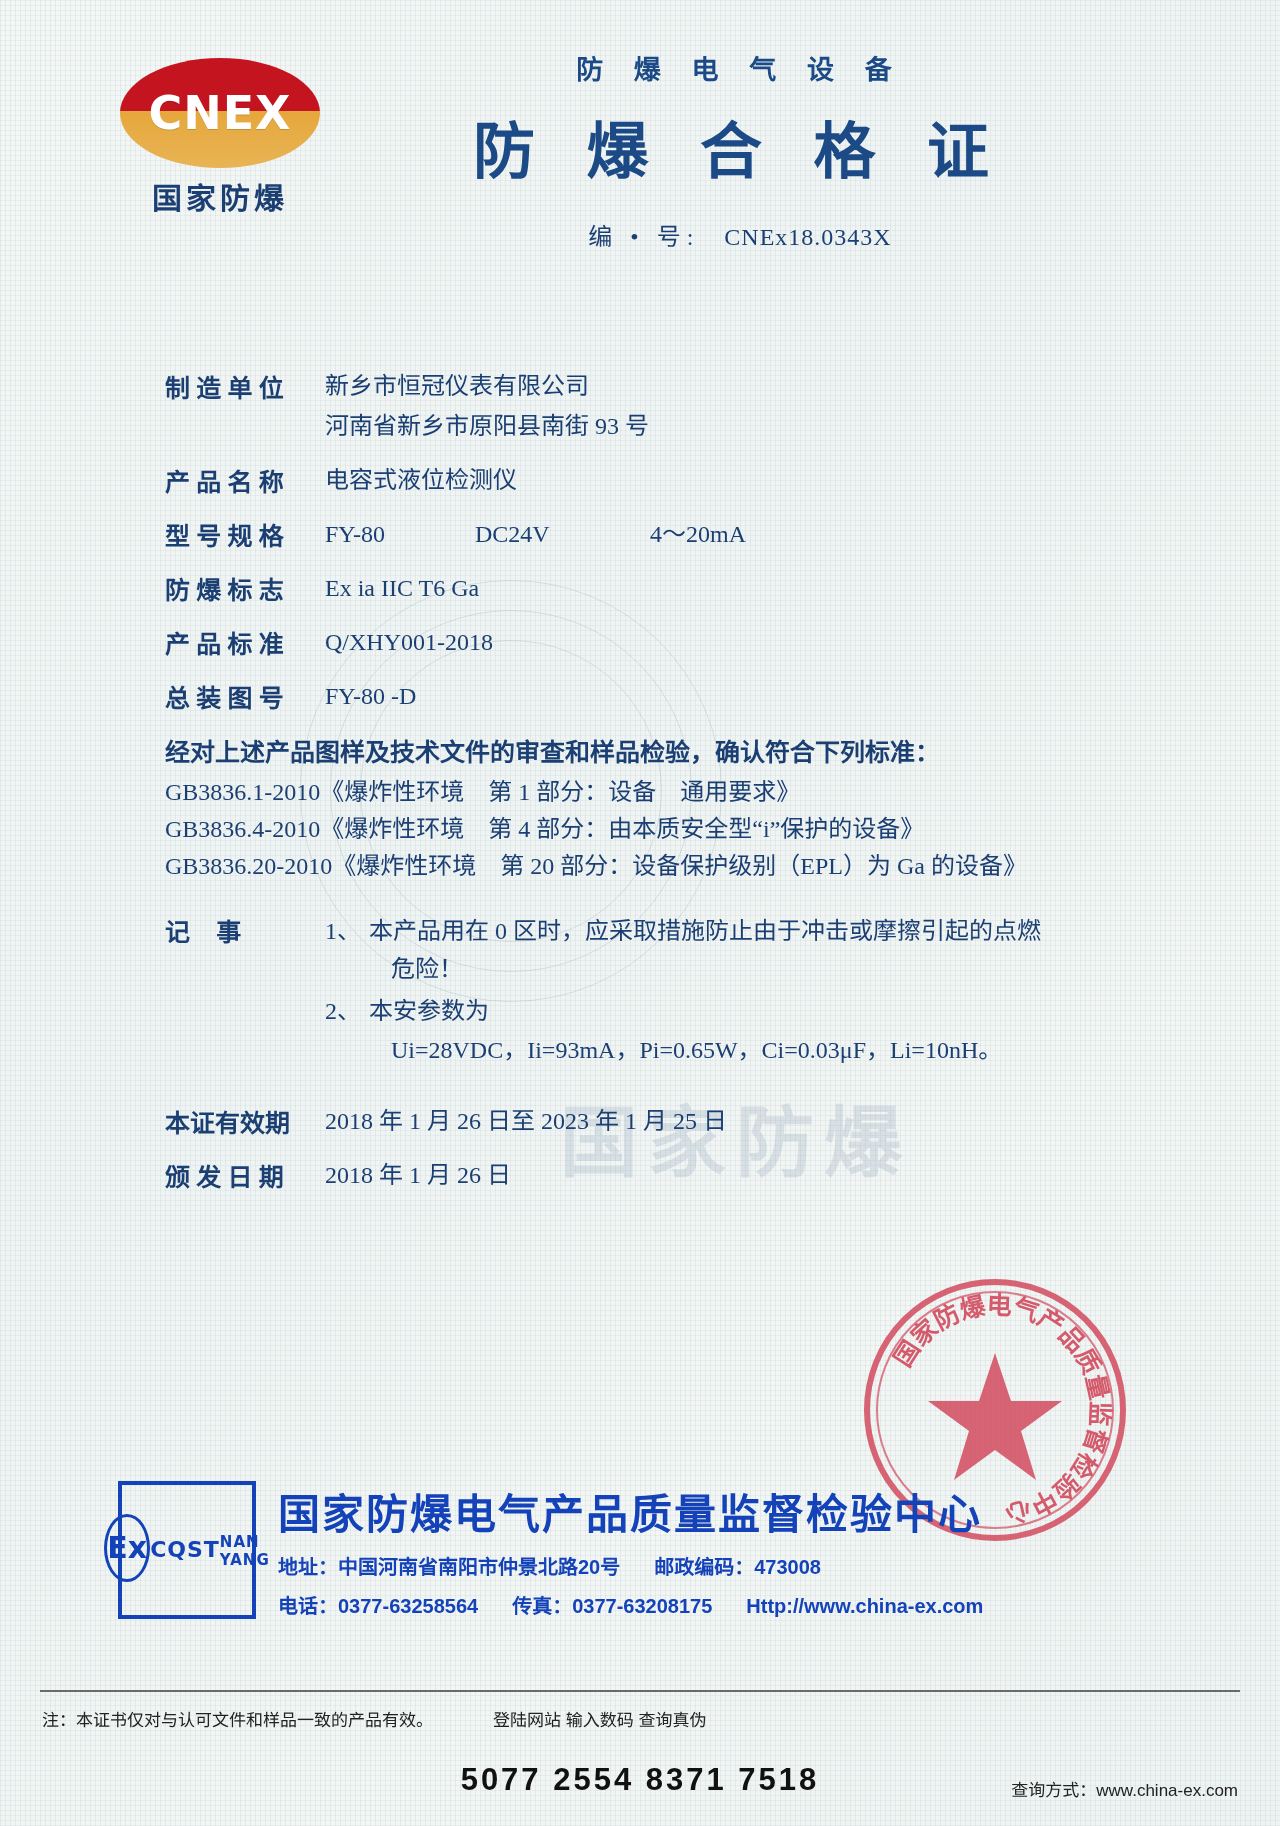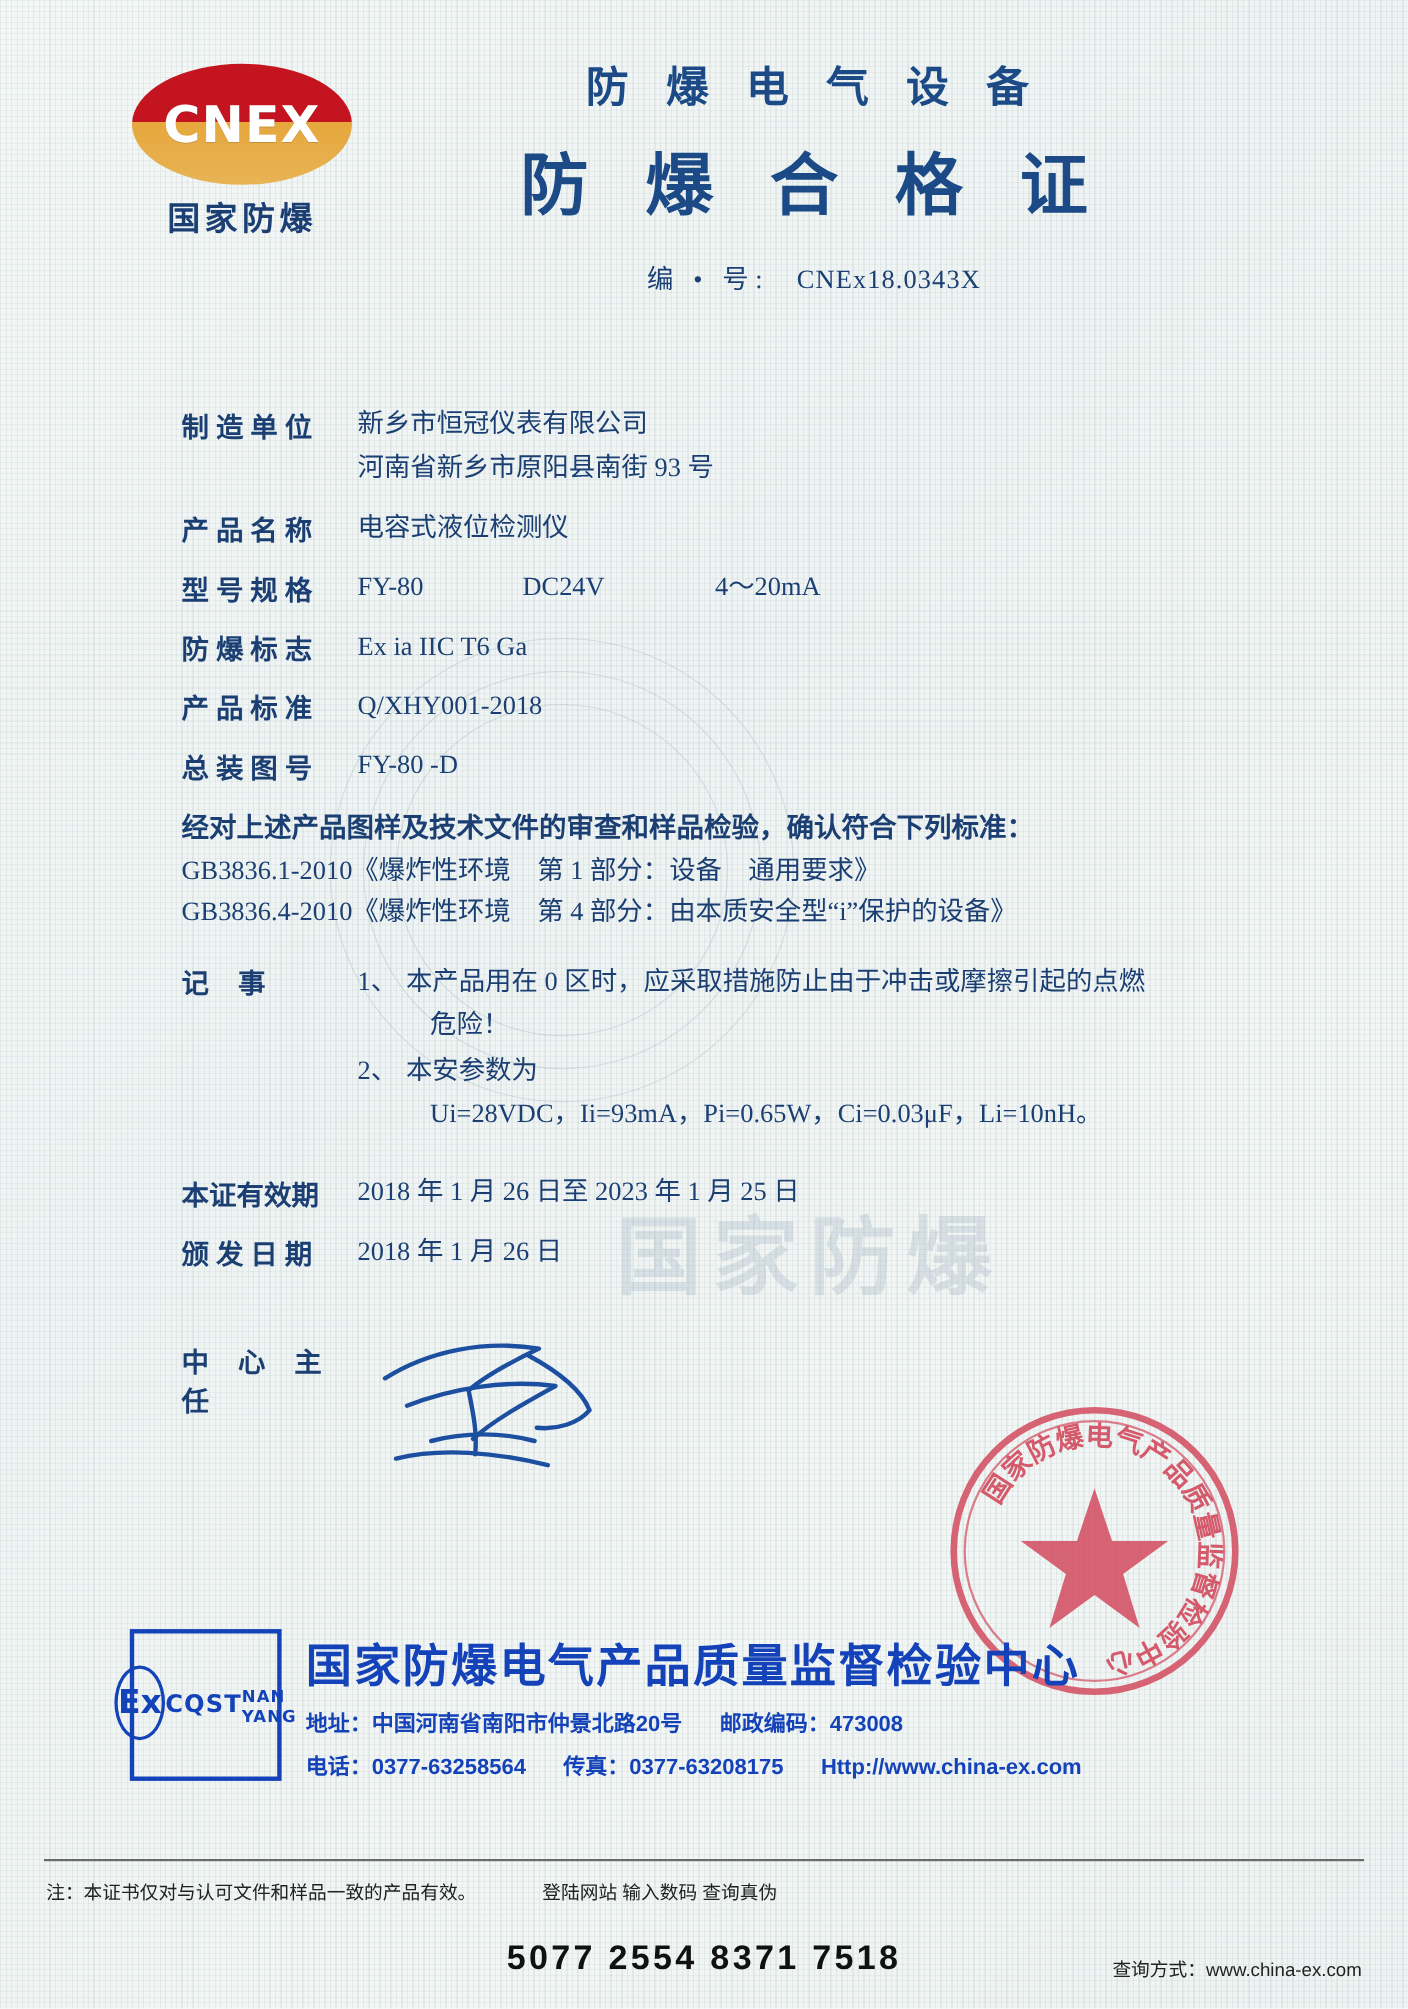--- a/index.html
+++ b/index.html
@@ -81,21 +81,21 @@
     font-weight: 700;
     color: #1b3f73;
     letter-spacing: 4px;
   }
   .title-block {
     position: absolute;
     left: 330px; top: 0; width: 820px;
     text-align: center;
   }
   .title-small {
-    font-size: 39px;
+    font-size: 27px;
     font-weight: 700;
     letter-spacing: 12px;
     color: #1b4a86;
   }
   .title-big {
     margin-top: 14px;
     font-size: 62px;
     font-weight: 700;
     letter-spacing: 18px;
     color: #1b4a86;
@@ -353,20 +353,21 @@
 
     <div class="row">
       <div class="label">总 装 图 号</div>
       <div class="value">FY-80 -D</div>
     </div>
 
     <div class="standards">
       <div class="intro">经对上述产品图样及技术文件的审查和样品检验，确认符合下列标准：</div>
       <div class="std">GB3836.1-2010《爆炸性环境　第 1 部分：设备　通用要求》</div>
       <div class="std">GB3836.4-2010《爆炸性环境　第 4 部分：由本质安全型“i”保护的设备》</div>
+      <div class="std">GB3836.20-2010《爆炸性环境　第 20 部分：设备保护级别（EPL）为 Ga 的设备》</div>
     </div>
 
     <div class="notes">
       <div class="label">记 事</div>
       <div class="items">
         <div class="item">
           <span class="num">1、</span>
           <span class="txt">
             <span>本产品用在 0 区时，应采取措施防止由于冲击或摩擦引起的点燃</span>
             <span class="sub">危险！</span>
@@ -385,33 +386,20 @@
     <div class="row dates">
       <div class="label">本证有效期</div>
       <div class="value">2018 年 1 月 26 日至  2023 年 1 月 25 日</div>
     </div>
 
     <div class="row">
       <div class="label">颁 发 日 期</div>
       <div class="value">2018 年 1 月 26 日</div>
     </div>
 
-    <div class="signature-row">
-      <div class="label">中 心 主 任</div>
-      <svg class="sig-svg" width="260" height="150" viewBox="0 0 260 150">
-        <g fill="none" stroke="#1d4fa0" stroke-width="4" stroke-linecap="round" stroke-linejoin="round">
-          <path d="M20 55 C60 30, 110 20, 160 28 C135 40, 112 52, 96 66"></path>
-          <path d="M40 80 C80 64, 130 56, 175 62 C150 76, 120 92, 100 110"></path>
-          <path d="M96 66 C100 86, 104 104, 102 124"></path>
-          <path d="M150 34 C176 48, 198 64, 206 84 C196 96, 176 102, 158 100"></path>
-          <path d="M62 112 C92 104, 126 104, 156 112"></path>
-          <path d="M30 128 C70 118, 120 122, 168 134"></path>
-        </g>
-      </svg>
-    </div>
   </div>
 
   <svg class="seal" viewBox="0 0 270 270">
     <circle cx="135" cy="135" r="128" fill="none" stroke="#d24a5e" stroke-width="6" opacity="0.85"></circle>
     <circle cx="135" cy="135" r="118" fill="none" stroke="#d24a5e" stroke-width="2" opacity="0.7"></circle>
     <path id="sealcircle" d="M135,135 m-96,0 a96,96 0 1,1 192,0 a96,96 0 1,1 -192,0" fill="none"></path>
     <text font-size="25" font-weight="bold" fill="#d24a5e" opacity="0.9" font-family="'DejaVu Sans',sans-serif">
       <textPath href="#sealcircle" startOffset="7%">国家防爆电气产品质量监督检验中心</textPath>
     </text>
     <polygon points="135,78 151,126 202,126 161,156 176,205 135,175 94,205 109,156 68,126 119,126" fill="#d24a5e" opacity="0.85"></polygon>

